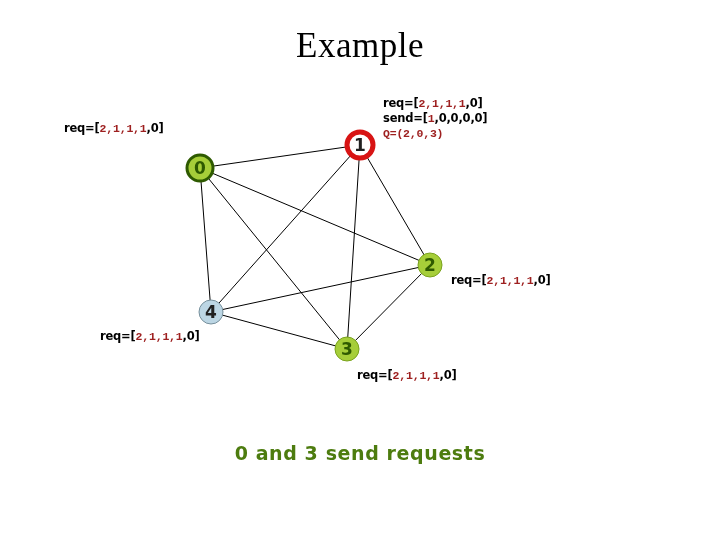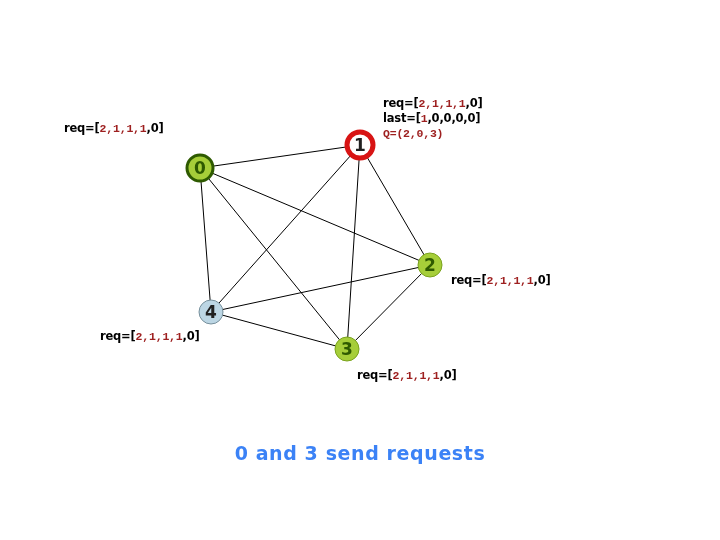--- a/index.html
+++ b/index.html
@@ -54,34 +54,35 @@
   }
   #caption {
     position: absolute;
     top: 442px;
     left: 0;
     width: 720px;
     text-align: center;
     font-family: "DejaVu Sans", sans-serif;
     font-size: 19px;
     font-weight: bold;
-    color: #3b82f6;
+    color: #4d7c0f;
     letter-spacing: 0.6px;
   }
   .node-label {
     font-family: "DejaVu Sans", sans-serif;
     font-weight: bold;
     font-size: 17px;
   }
 </style>
 </head>
 <body>
 
 <div id="slide">
 
+  <div id="slide-title">Example</div>
 
   <svg id="graph-svg" viewBox="0 0 720 540">
       <g>
         <line x1="200" y1="168" x2="360" y2="145" stroke="#000000" stroke-width="1"></line>
         <line x1="200" y1="168" x2="430" y2="265" stroke="#000000" stroke-width="1"></line>
         <line x1="200" y1="168" x2="347" y2="349" stroke="#000000" stroke-width="1"></line>
         <line x1="200" y1="168" x2="211" y2="312" stroke="#000000" stroke-width="1"></line>
         <line x1="360" y1="145" x2="430" y2="265" stroke="#000000" stroke-width="1"></line>
         <line x1="360" y1="145" x2="347" y2="349" stroke="#000000" stroke-width="1"></line>
         <line x1="360" y1="145" x2="211" y2="312" stroke="#000000" stroke-width="1"></line>
@@ -112,21 +113,21 @@
         </g>
       </g>
     </svg>
 
   <div id="annotation-layer">
       <div class="annot" style="left: 64px; top: 121px;">
         <div><span>req=[</span><span class="hl">2,1,1,1</span><span>,0]</span></div>
       </div>
       <div class="annot" style="left: 383px; top: 96px;">
         <div><span>req=[</span><span class="hl">2,1,1,1</span><span>,0]</span></div>
-        <div><span>last=[</span><span class="hl">1</span><span>,0,0,0,0]</span></div>
+        <div><span>send=[</span><span class="hl">1</span><span>,0,0,0,0]</span></div>
         <div><span class="hl">Q=(2,0,3)</span></div>
       </div>
       <div class="annot" style="left: 451px; top: 273px;">
         <div><span>req=[</span><span class="hl">2,1,1,1</span><span>,0]</span></div>
       </div>
       <div class="annot" style="left: 100px; top: 329px;">
         <div><span>req=[</span><span class="hl">2,1,1,1</span><span>,0]</span></div>
       </div>
       <div class="annot" style="left: 357px; top: 368px;">
         <div><span>req=[</span><span class="hl">2,1,1,1</span><span>,0]</span></div>

